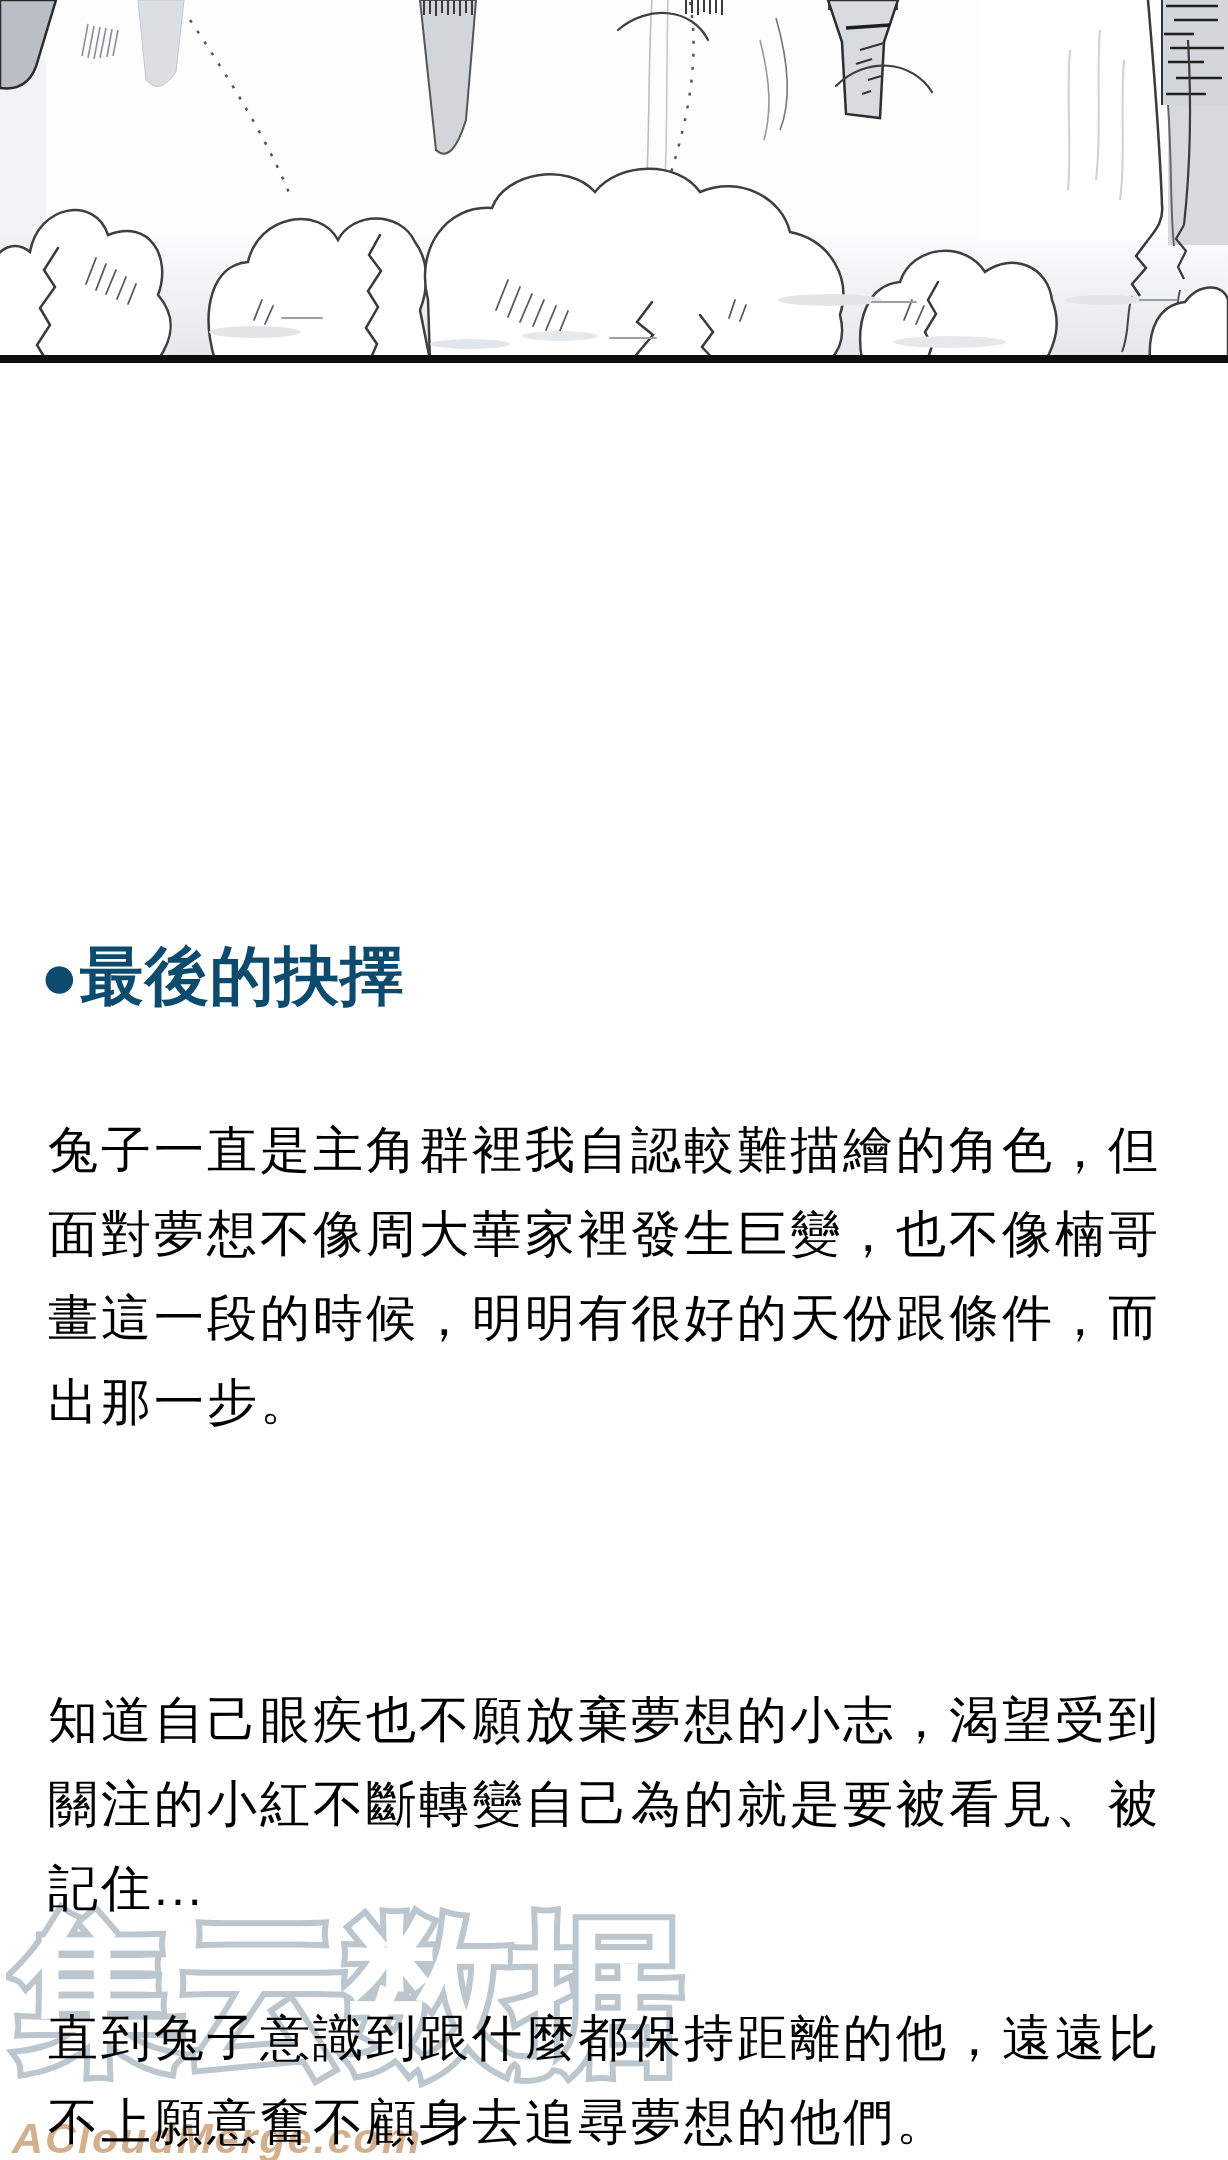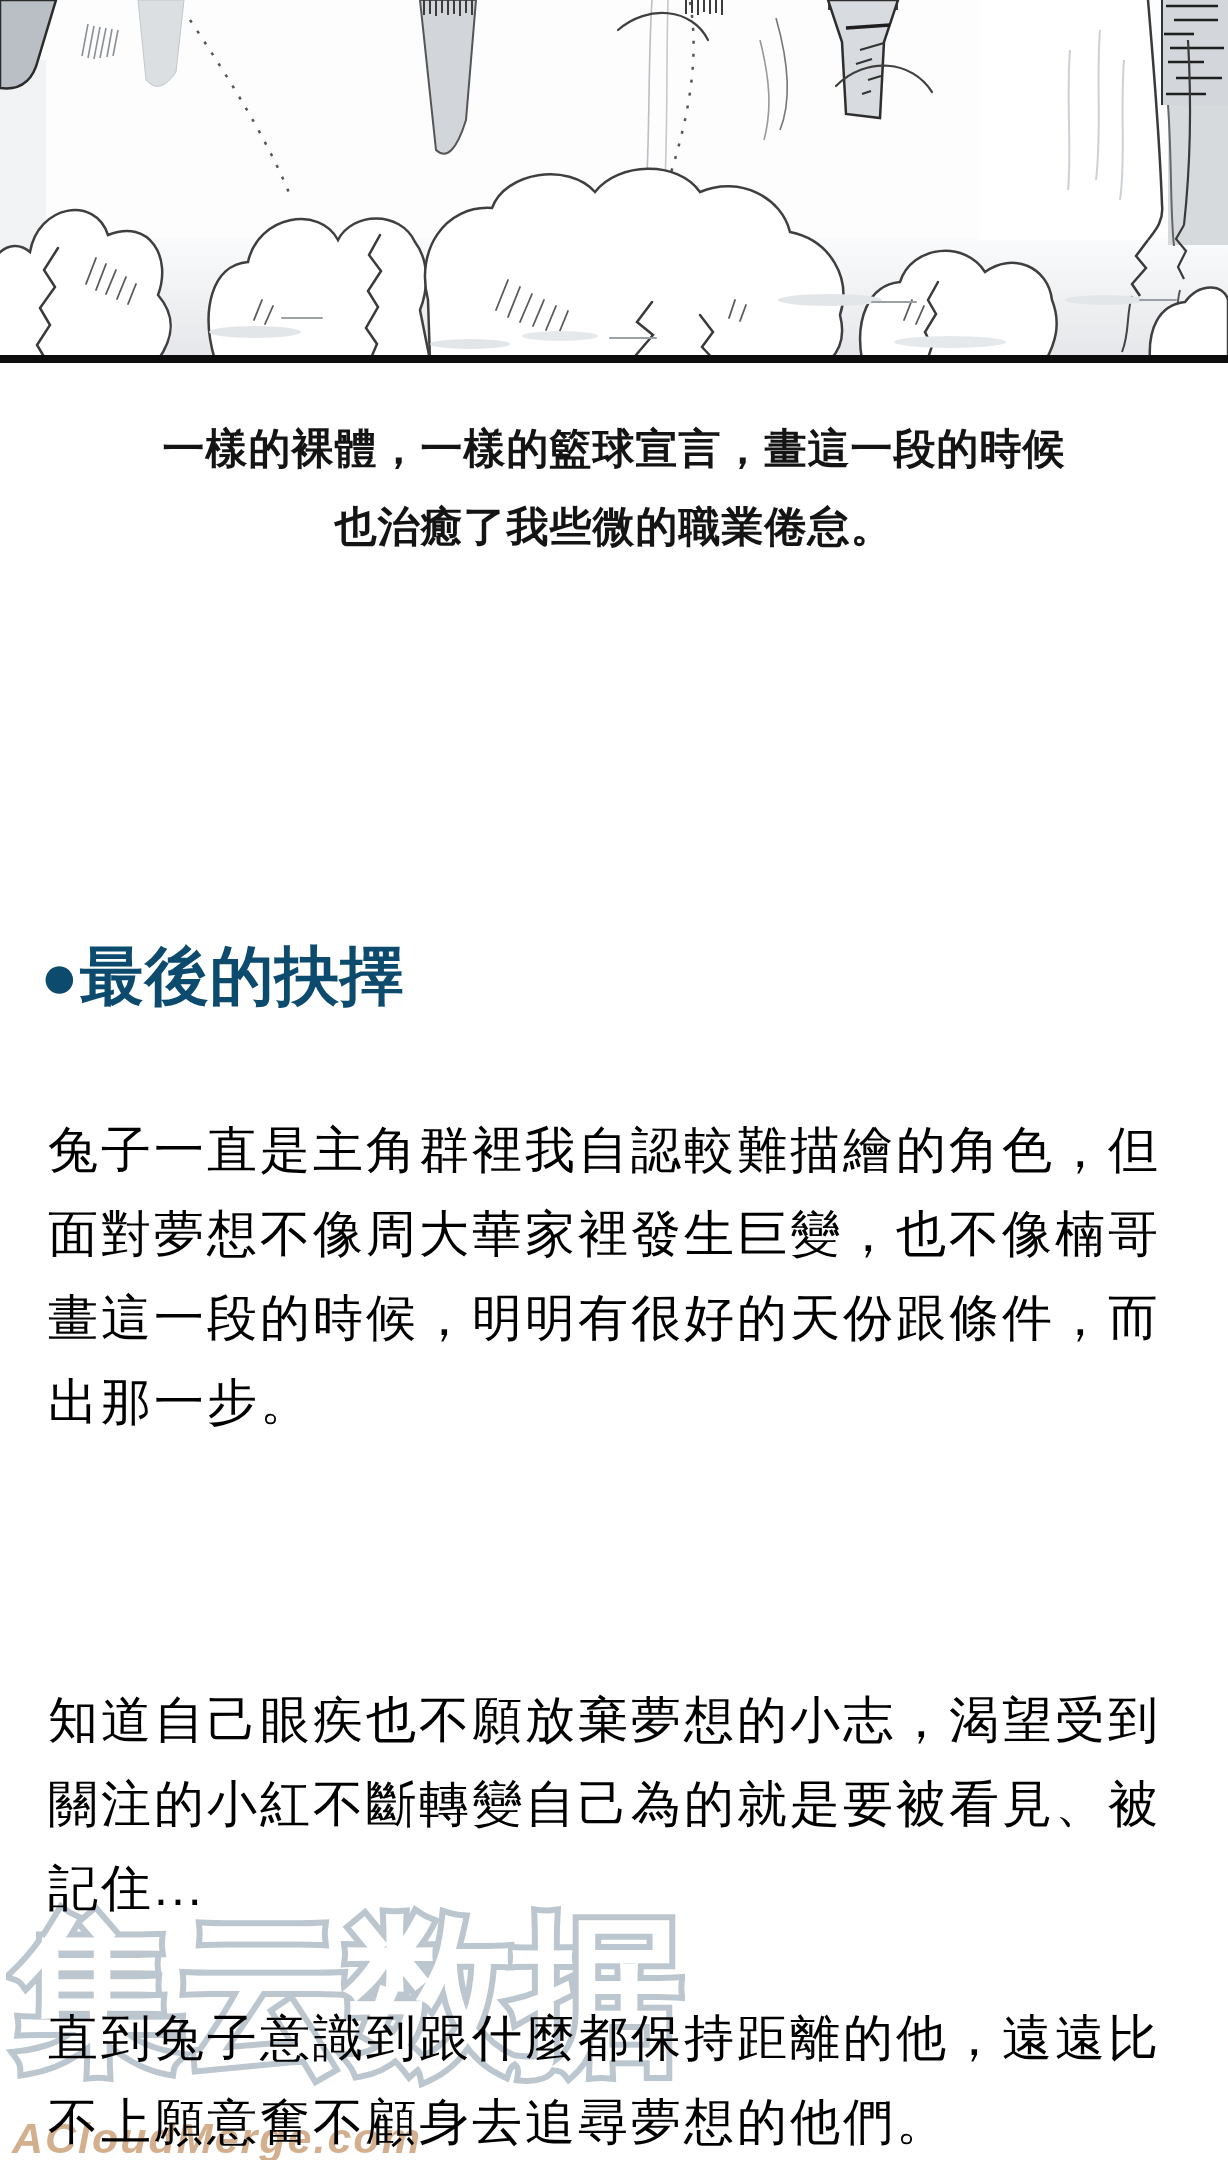--- a/index.html
+++ b/index.html
@@ -191,24 +191,20 @@
         <path d="M610,338 h46" stroke="#9aa0a6" stroke-width="2"></path>
         <path d="M872,302 h44" stroke="#9aa0a6" stroke-width="2"></path>
         <path d="M1140,300 h36" stroke="#9aa0a6" stroke-width="2"></path>
       </g>
     </g>
 
     <rect x="0" y="355" width="1228" height="8" fill="#0d0d0d"></rect>
     <rect x="0" y="363" width="1228" height="3" fill="#ffffff"></rect>
   </svg>
 
-  <div class="caption-block">
-    <div class="caption-line">一樣的裸體，一樣的籃球宣言，畫這一段的時候</div>
-    <div class="caption-line">也治癒了我些微的職業倦怠。</div>
-  </div>
 
   <div class="section-header">●最後的抉擇</div>
 
   <div class="wm-cjk">
     <span class="wm-stroke">集云数据</span>
     <span class="wm-fill">集云数据</span>
   </div>
   <div class="wm-latin">ACloudMerge.com</div>
 
   <div class="para para-1">

